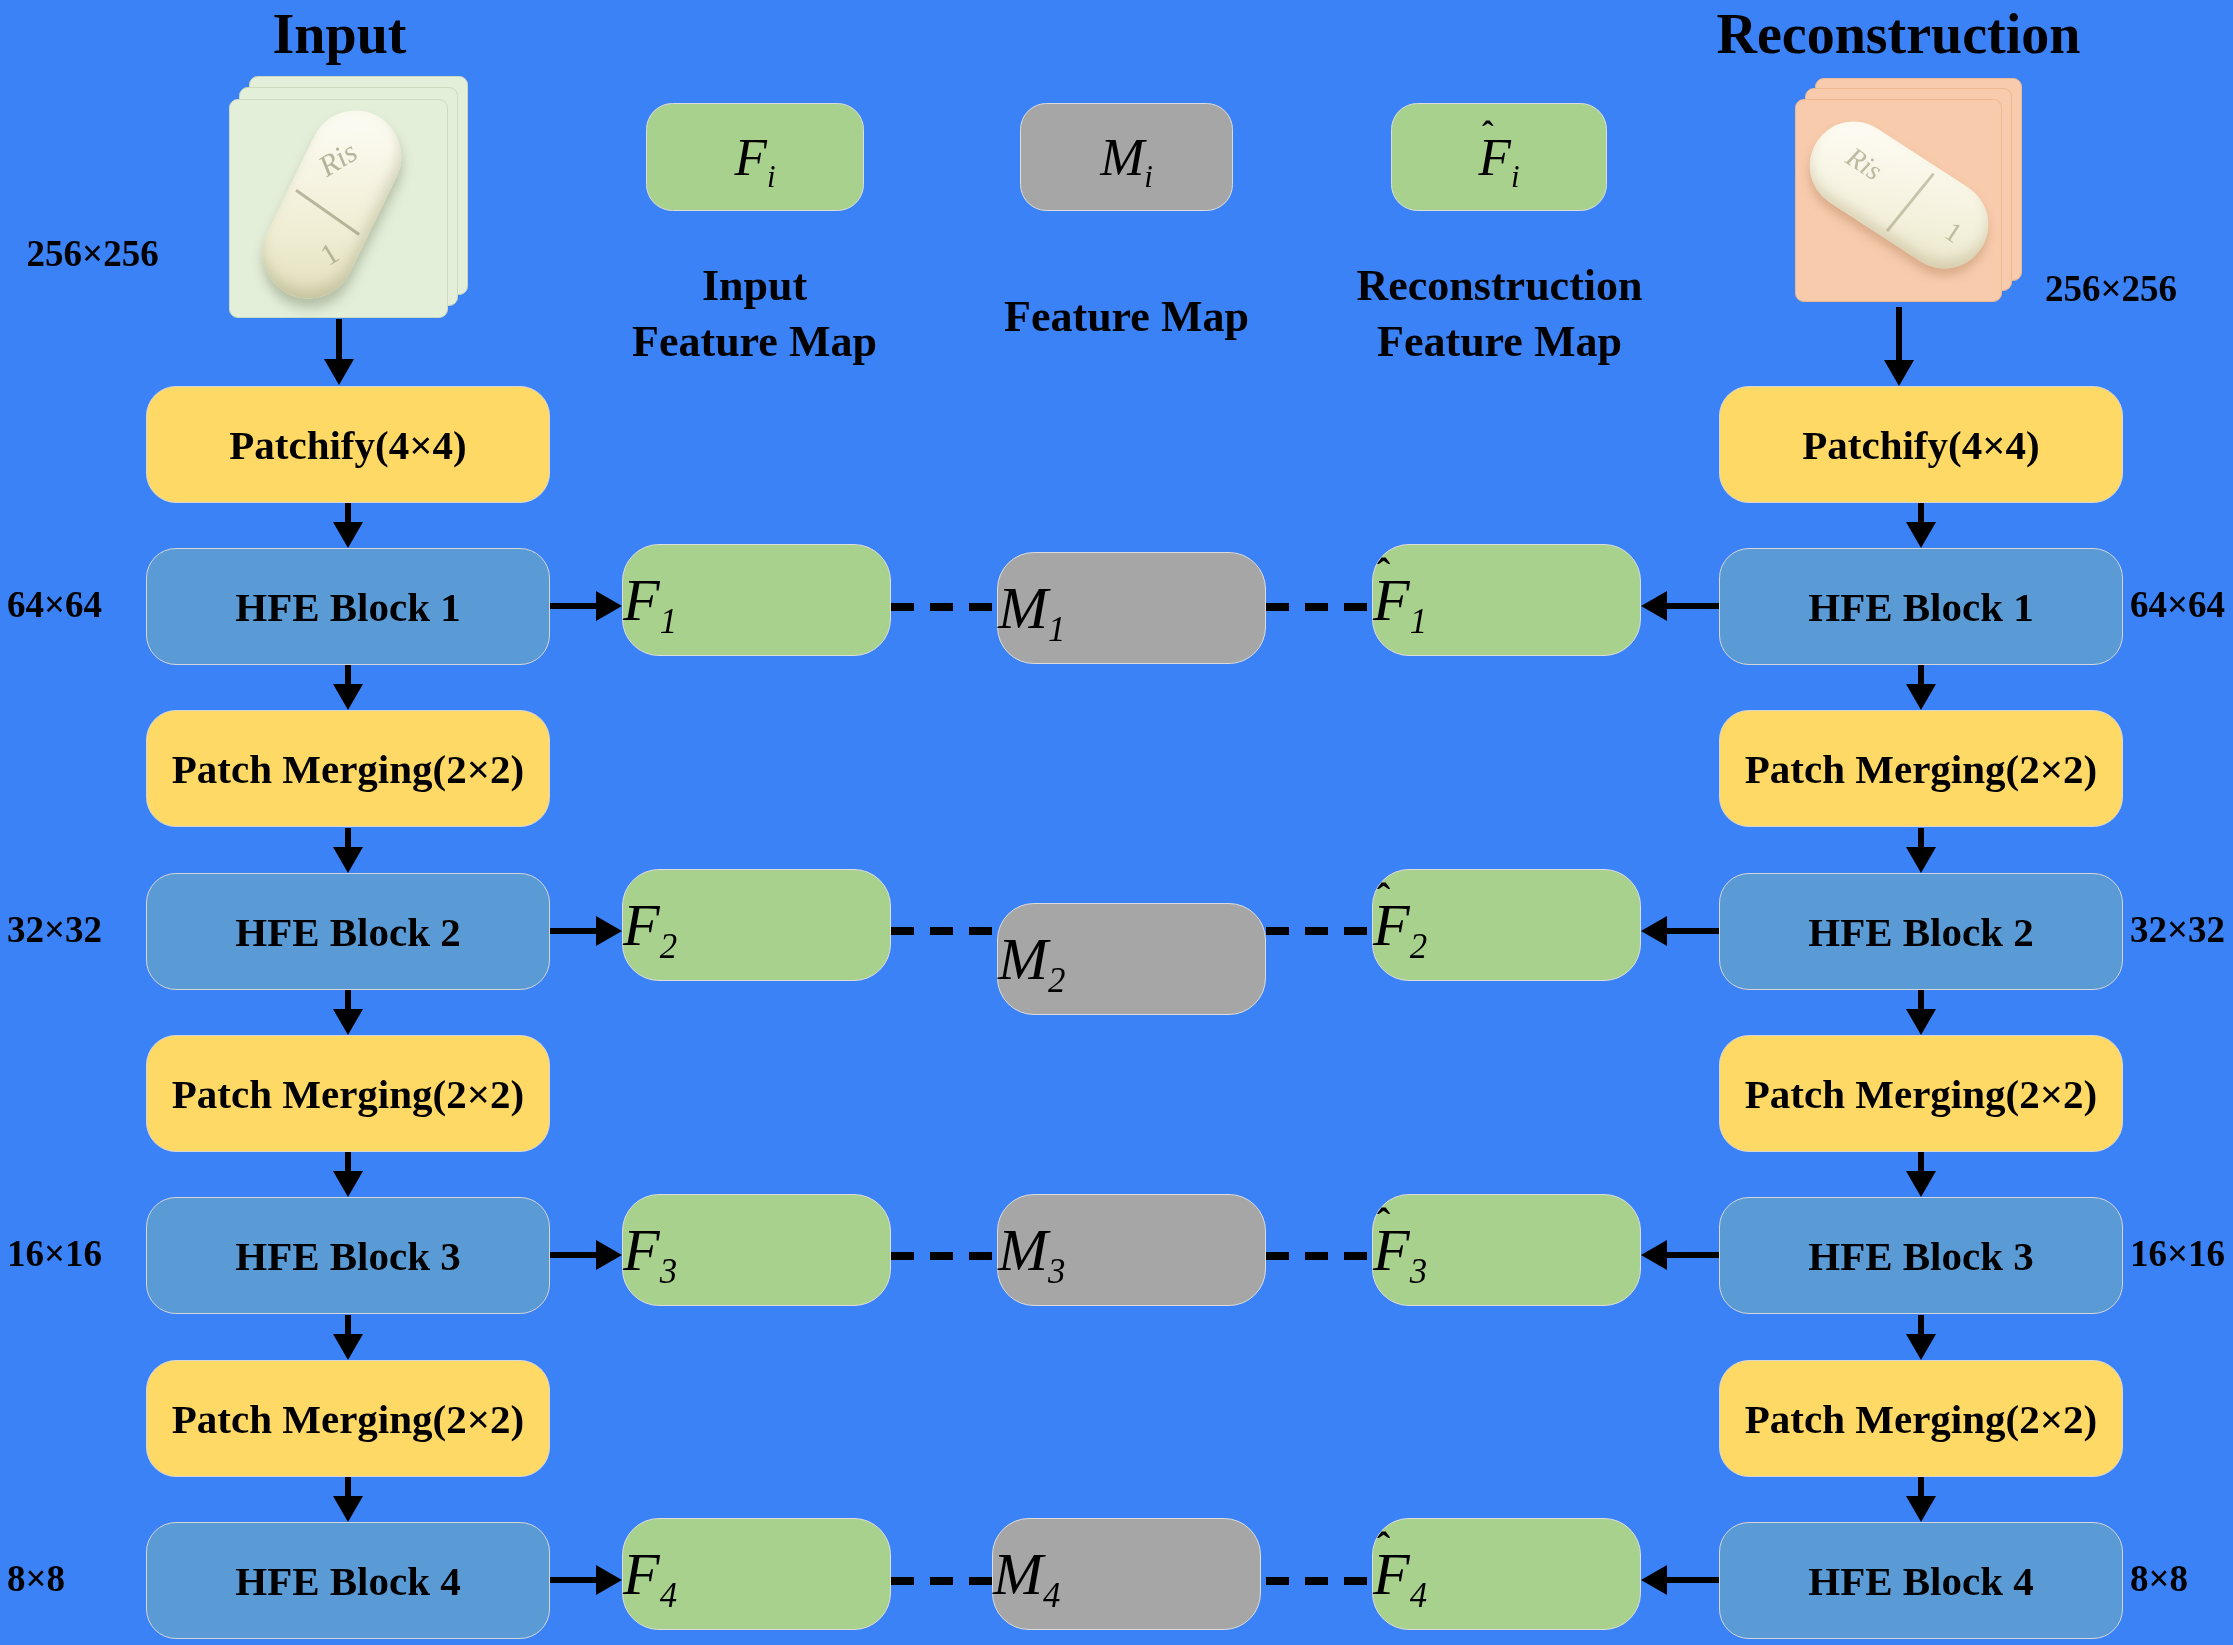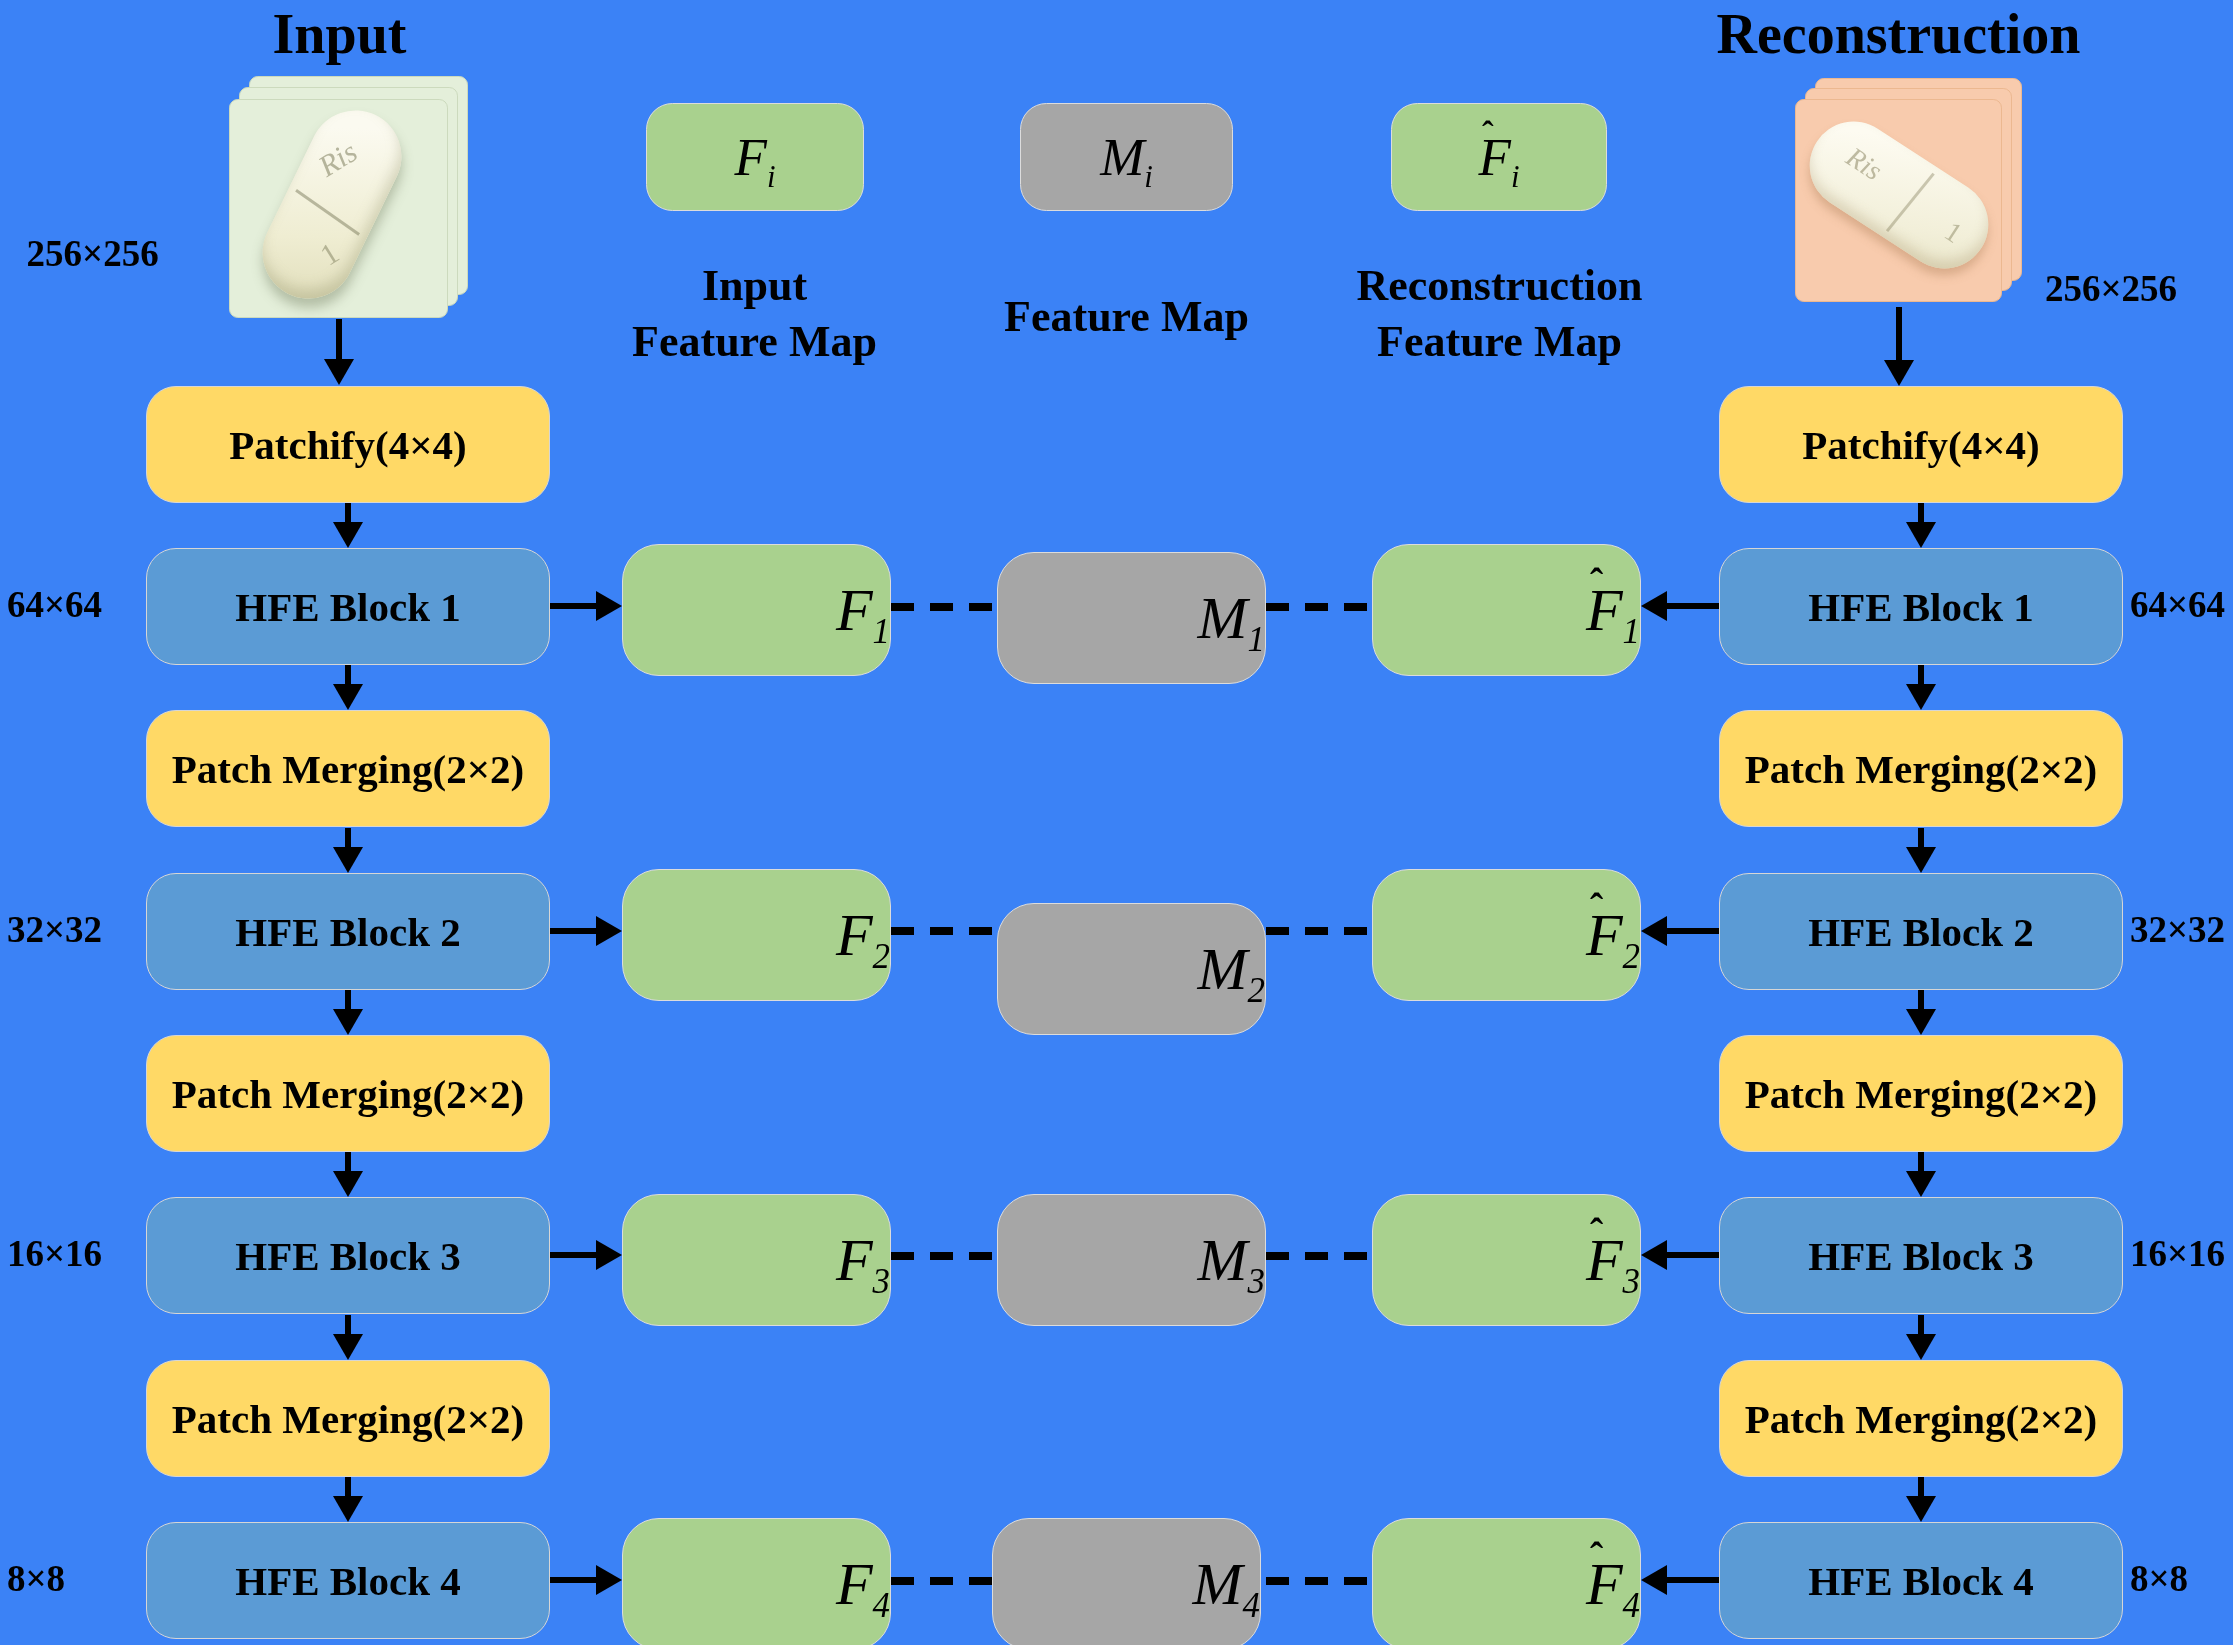--- a/index.html
+++ b/index.html
@@ -9,22 +9,22 @@
   .title{position:absolute;font-weight:bold;font-size:56px;text-align:center;line-height:1.05;}
   .dimlabel{position:absolute;font-weight:bold;font-size:37px;text-align:center;white-space:nowrap;}
   .sizelabel{position:absolute;font-weight:bold;font-size:37px;text-align:left;white-space:nowrap;}
 
   .block{position:absolute;width:404px;height:117px;border-radius:30px;display:flex;
     align-items:center;justify-content:center;font-weight:bold;font-size:41px;
     border:1.8px solid #d6d6d6;box-sizing:border-box;white-space:nowrap;}
   .yellow{background:#FFD966;}
   .blue{background:#5B9BD5;}
 
-  .mid{position:absolute;width:269px;height:132px;border-radius:37px;display:flex;
-    align-items:center;justify-content:flex-end;border:1.8px solid #dcdcdc;box-sizing:border-box;}
+  .mid{position:absolute;width:269px;height:112px;border-radius:37px;display:flex;
+    align-items:center;justify-content:flex-start;border:1.8px solid #dcdcdc;box-sizing:border-box;}
   .green{background:#A9D18E;}
   .grayb{background:#A6A6A6;}
 
   .legendbox{position:absolute;height:108px;border-radius:26.5px;display:flex;
     align-items:center;justify-content:center;border:1.8px solid #dcdcdc;box-sizing:border-box;}
 
   .caption{position:absolute;width:459px;text-align:center;font-weight:bold;
     font-size:44px;line-height:56px;white-space:nowrap;}
 
   .mvar{position:relative;display:inline-block;font-style:italic;font-size:53px;line-height:1;}

